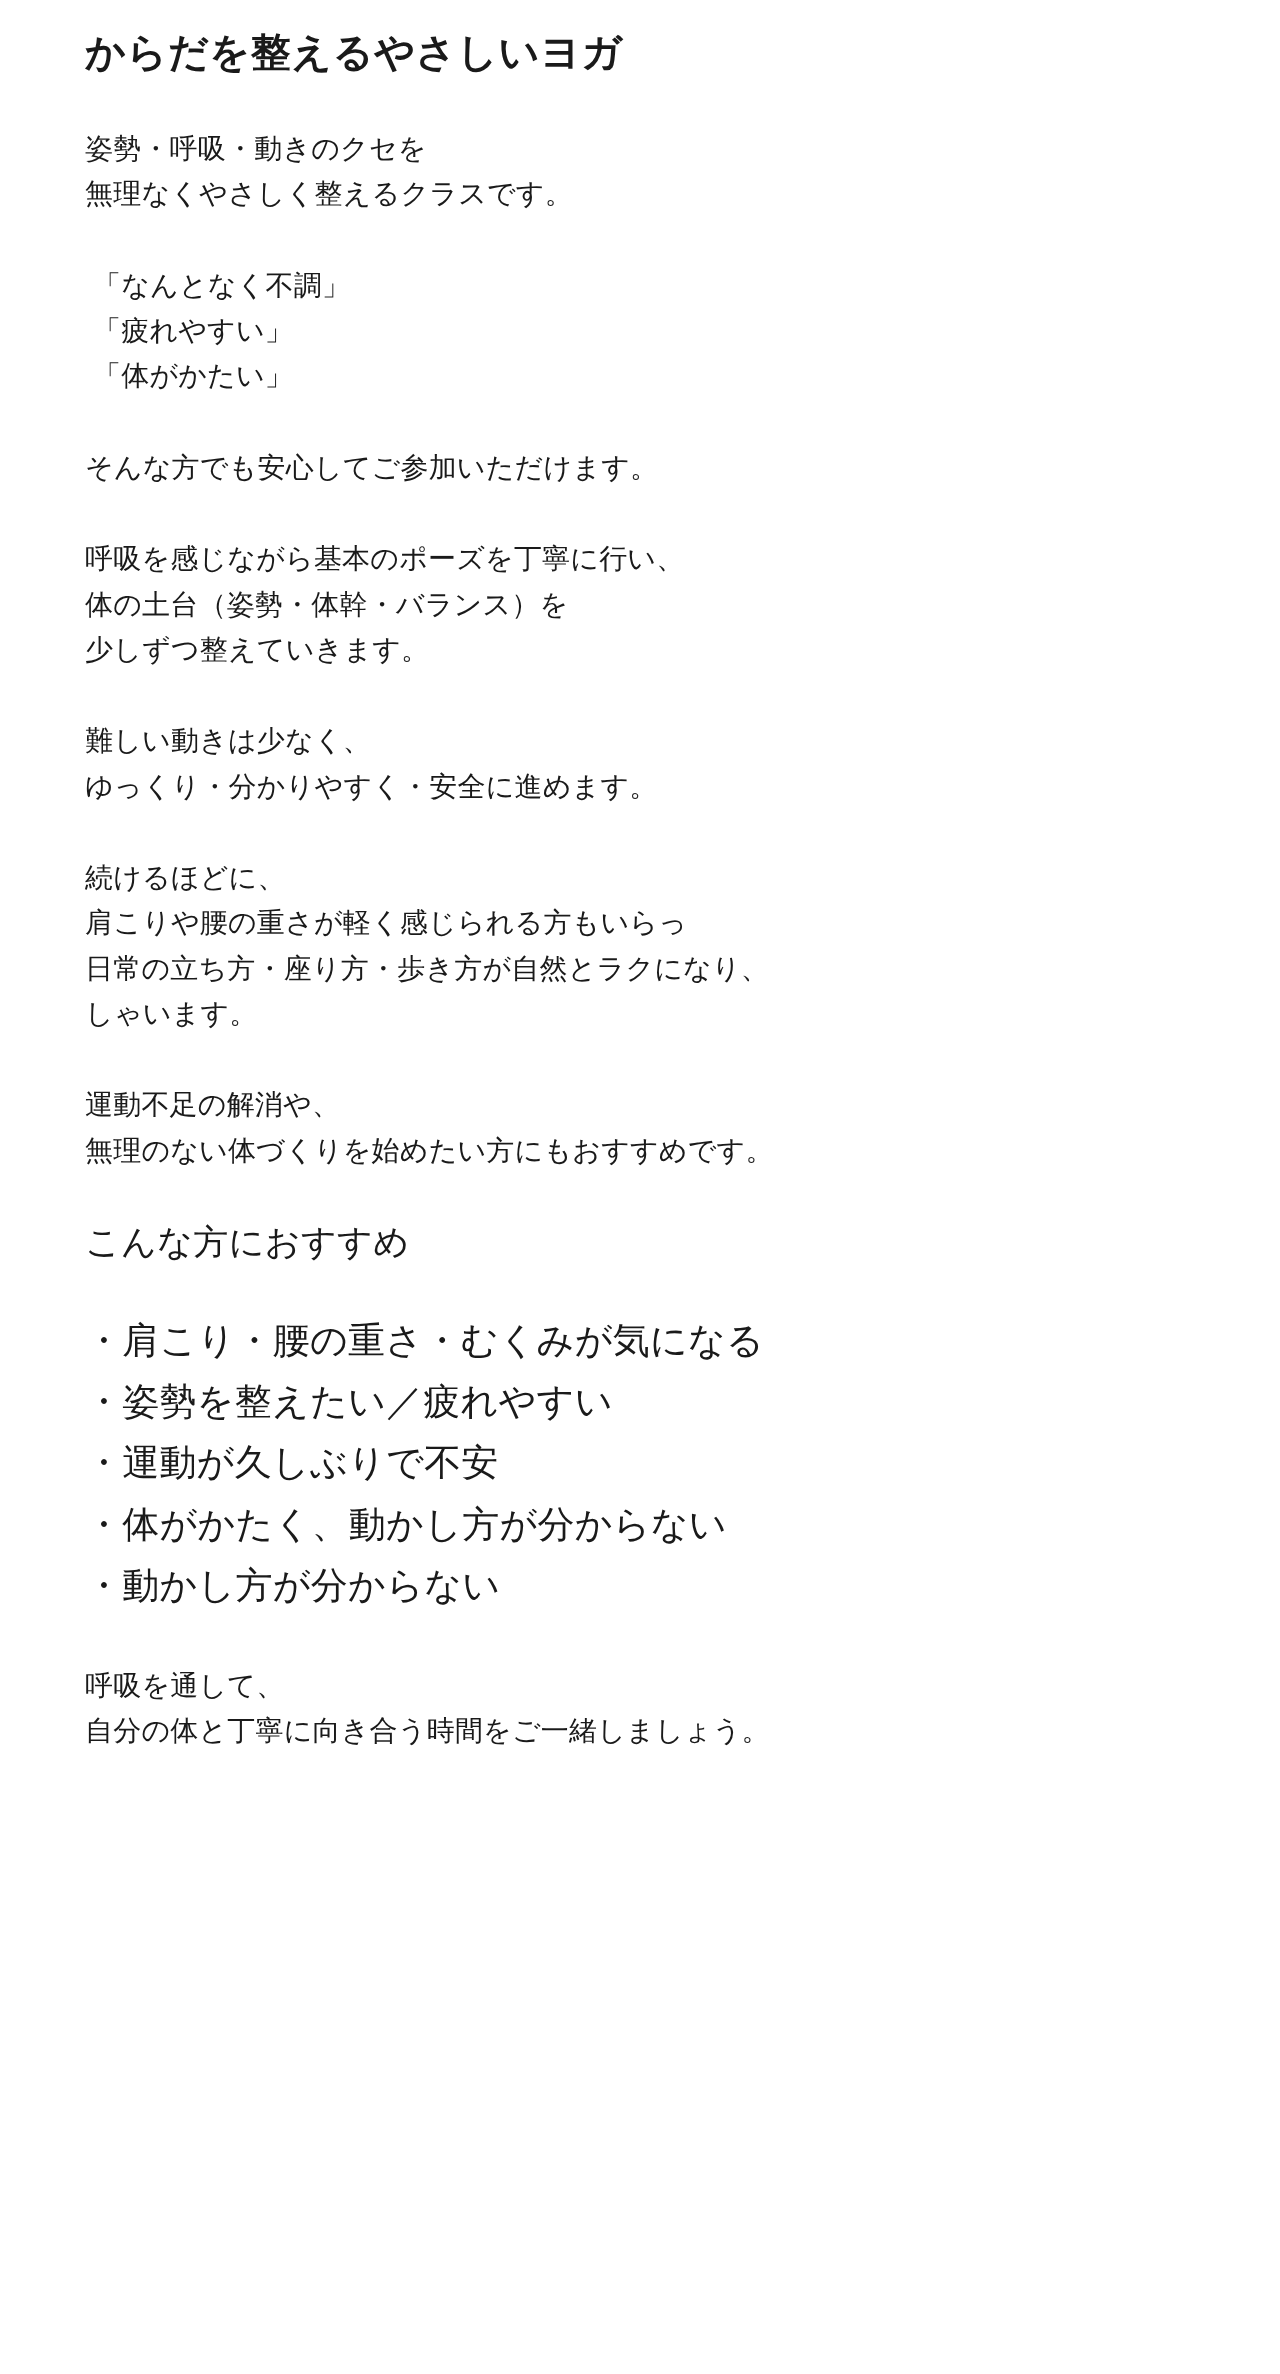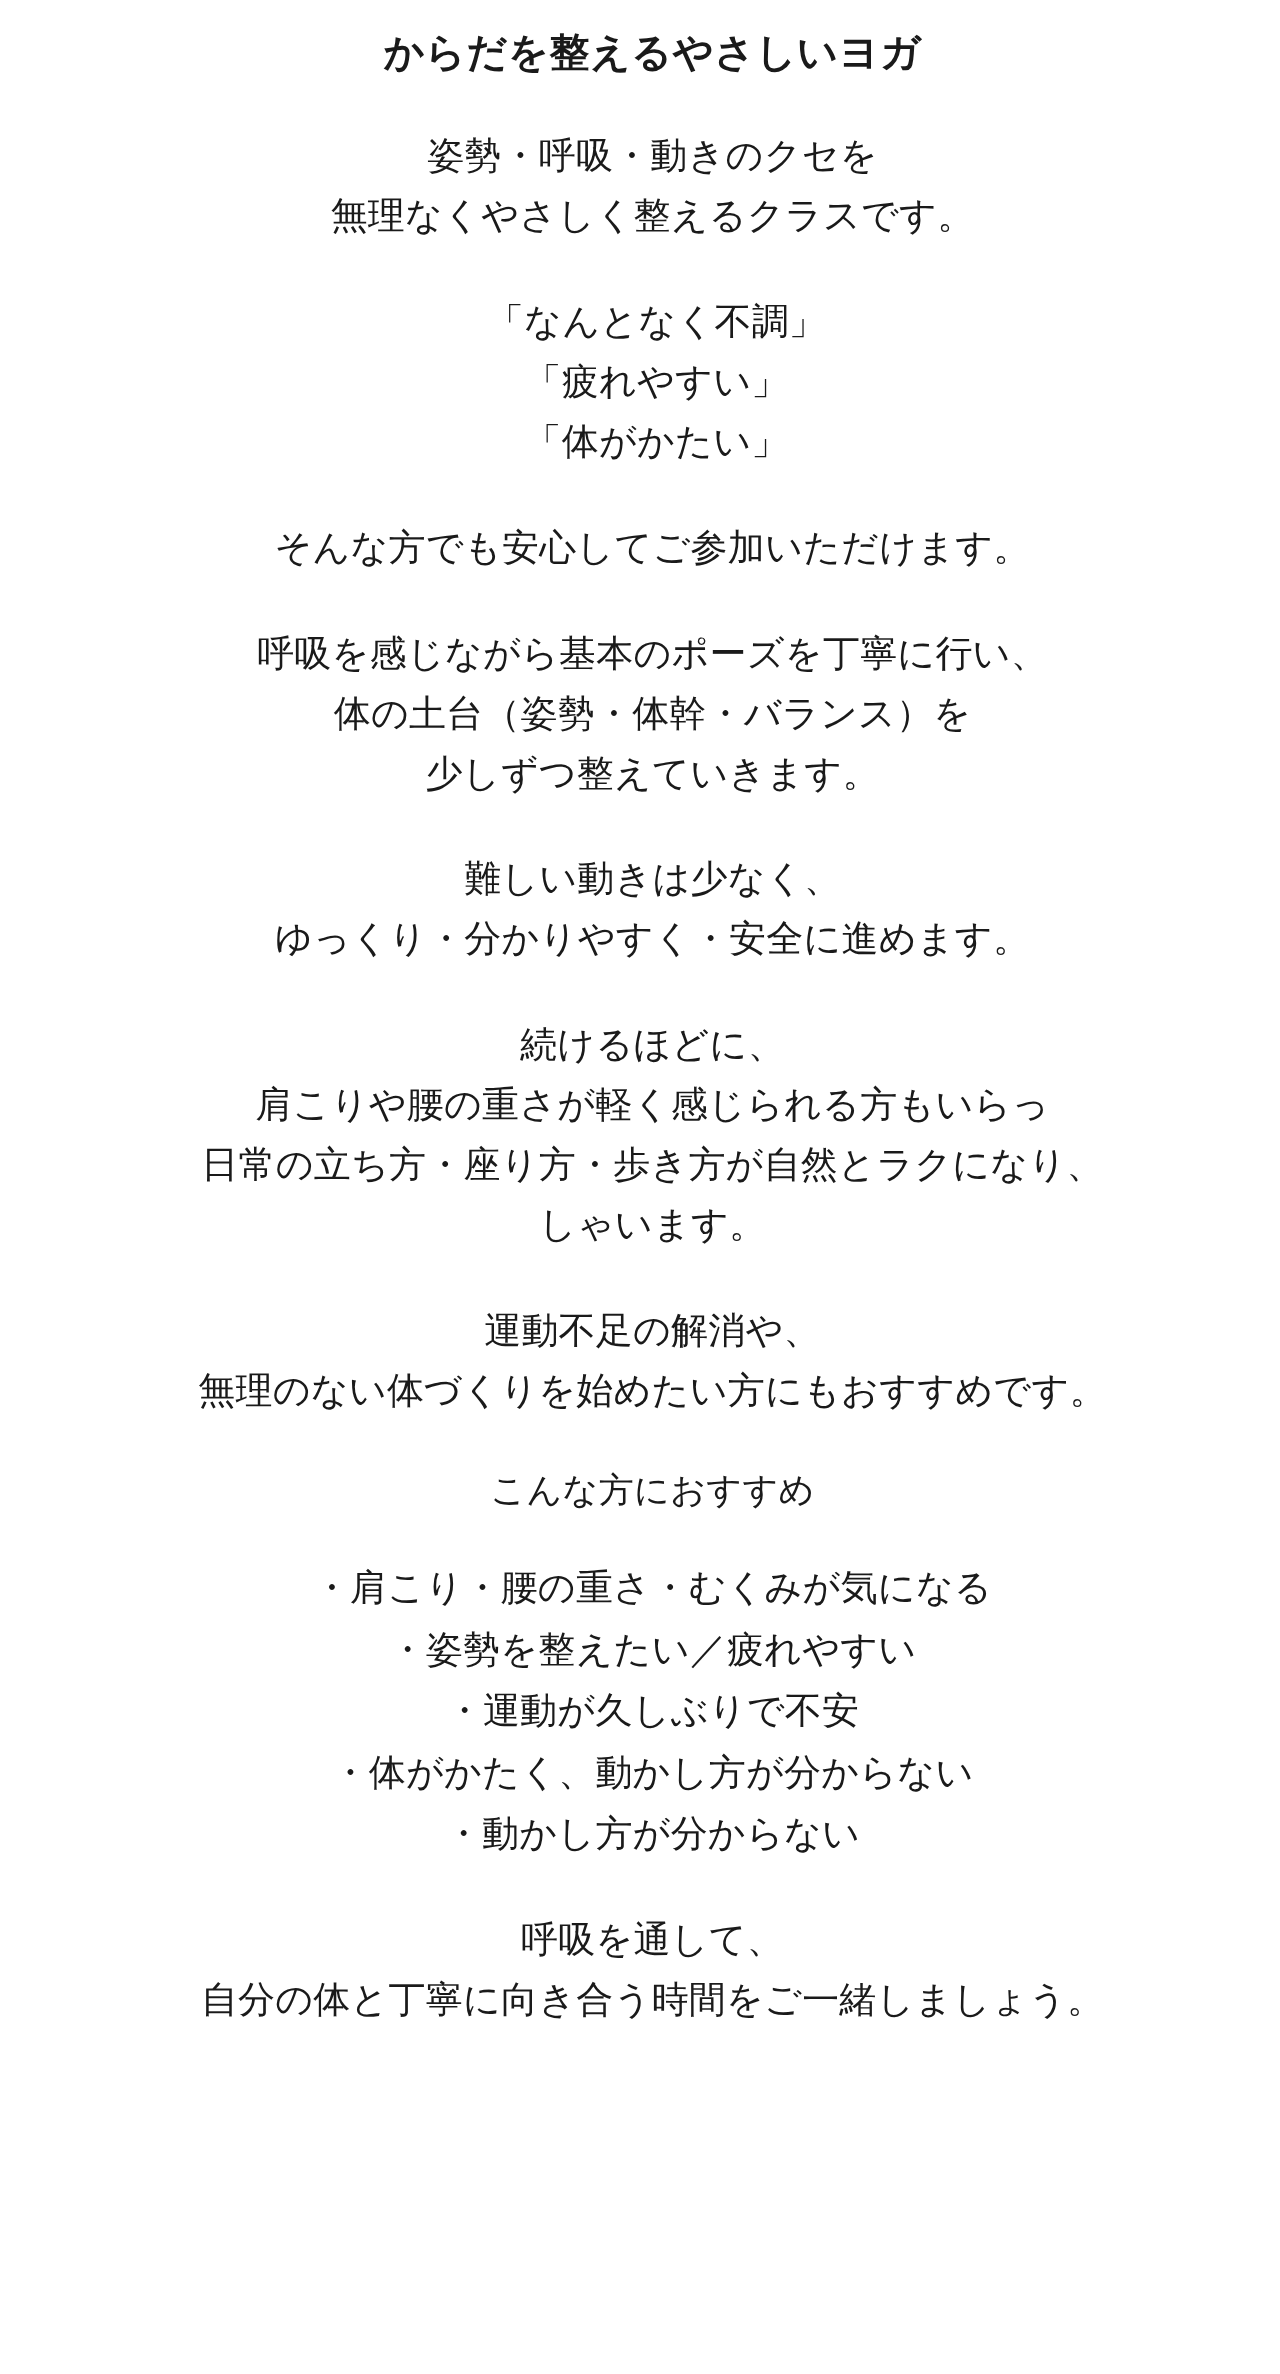--- a/index.html
+++ b/index.html
@@ -12,37 +12,36 @@
     min-height: 2374px;
     font-family: "Liberation Serif", "DejaVu Serif", serif;
     color: #1a1a1a;
     -webkit-font-smoothing: antialiased;
   }
   .page {
     box-sizing: border-box;
     width: 1280px;
     min-height: 2374px;
     padding: 26px 60px 40px 85px;
-    text-align: center;
   }
   .doc-title {
     font-size: 40px;
     font-weight: bold;
     line-height: 1.35;
     margin: 0 0 46px 0;
     letter-spacing: 0.5px;
   }
   .block {
     margin: 0 0 46px 0;
   }
   .block.tight {
     margin-bottom: 44px;
   }
   .line {
-    font-size: 37px;
+    font-size: 28px;
     line-height: 1.62;
     white-space: pre-wrap;
     letter-spacing: 0.2px;
   }
   .section-heading {
     font-size: 35px;
     font-weight: normal;
     line-height: 1.5;
     margin: 0 0 40px 0;
     letter-spacing: 0.3px;

